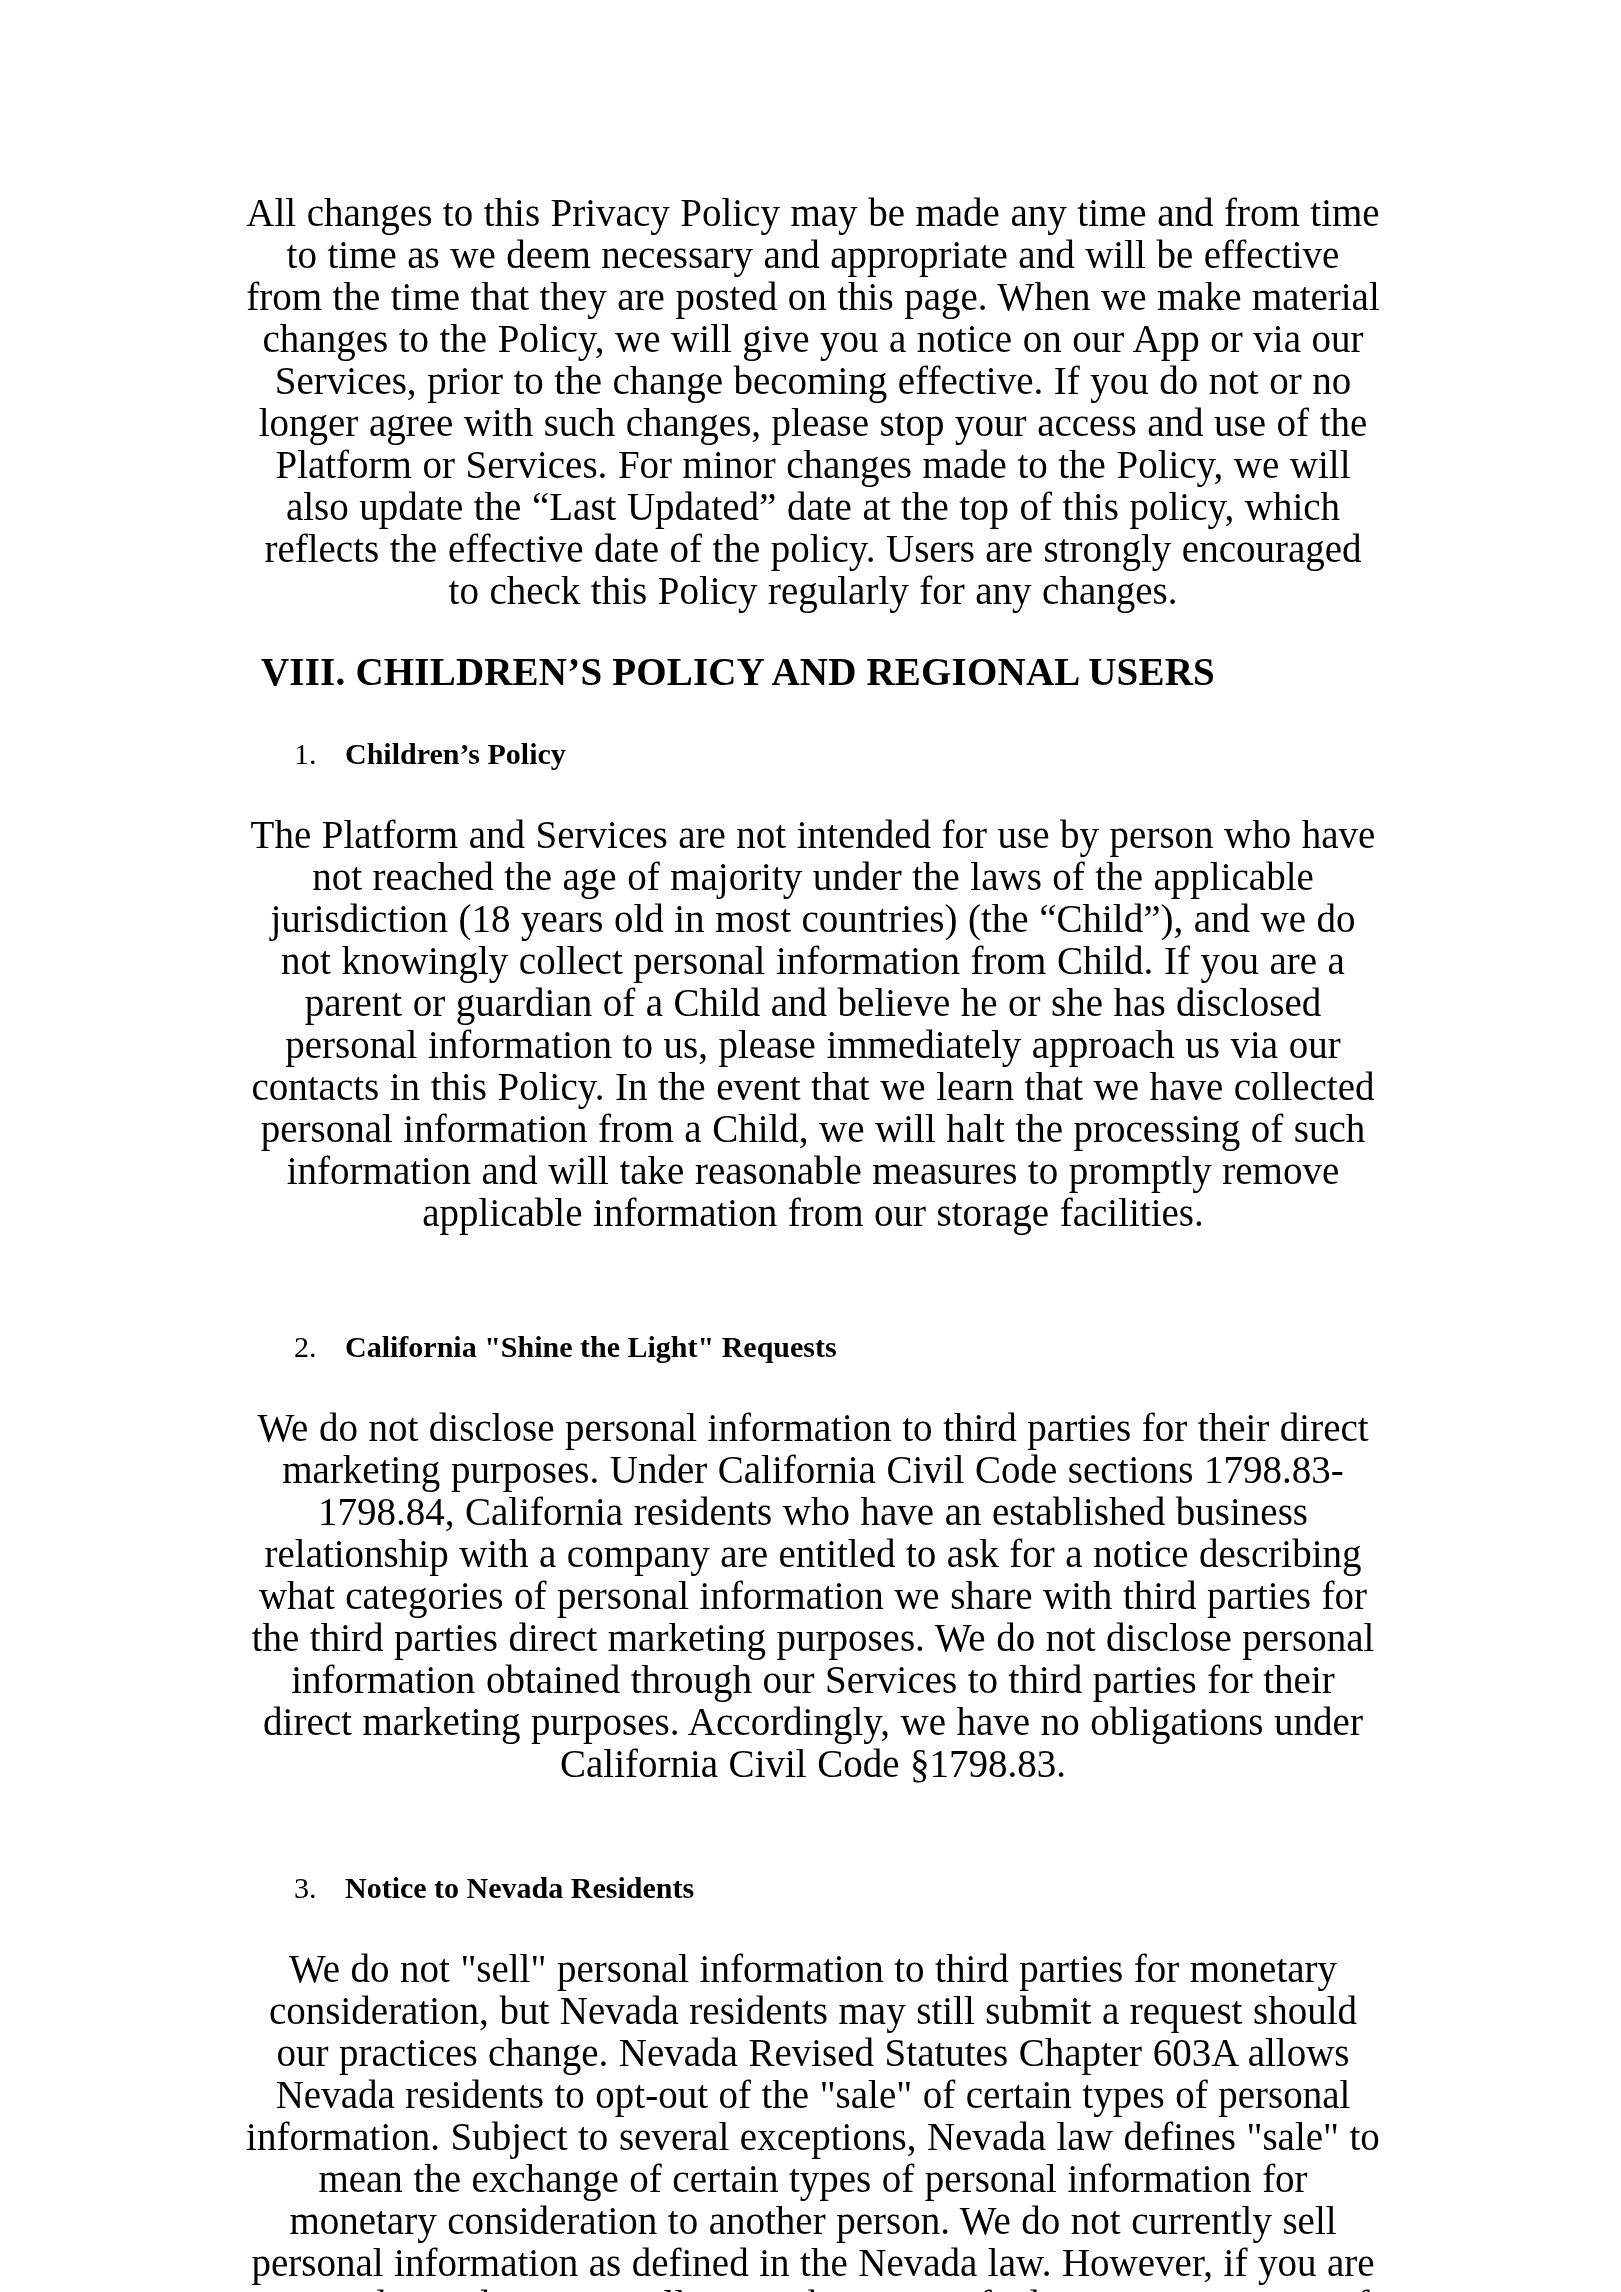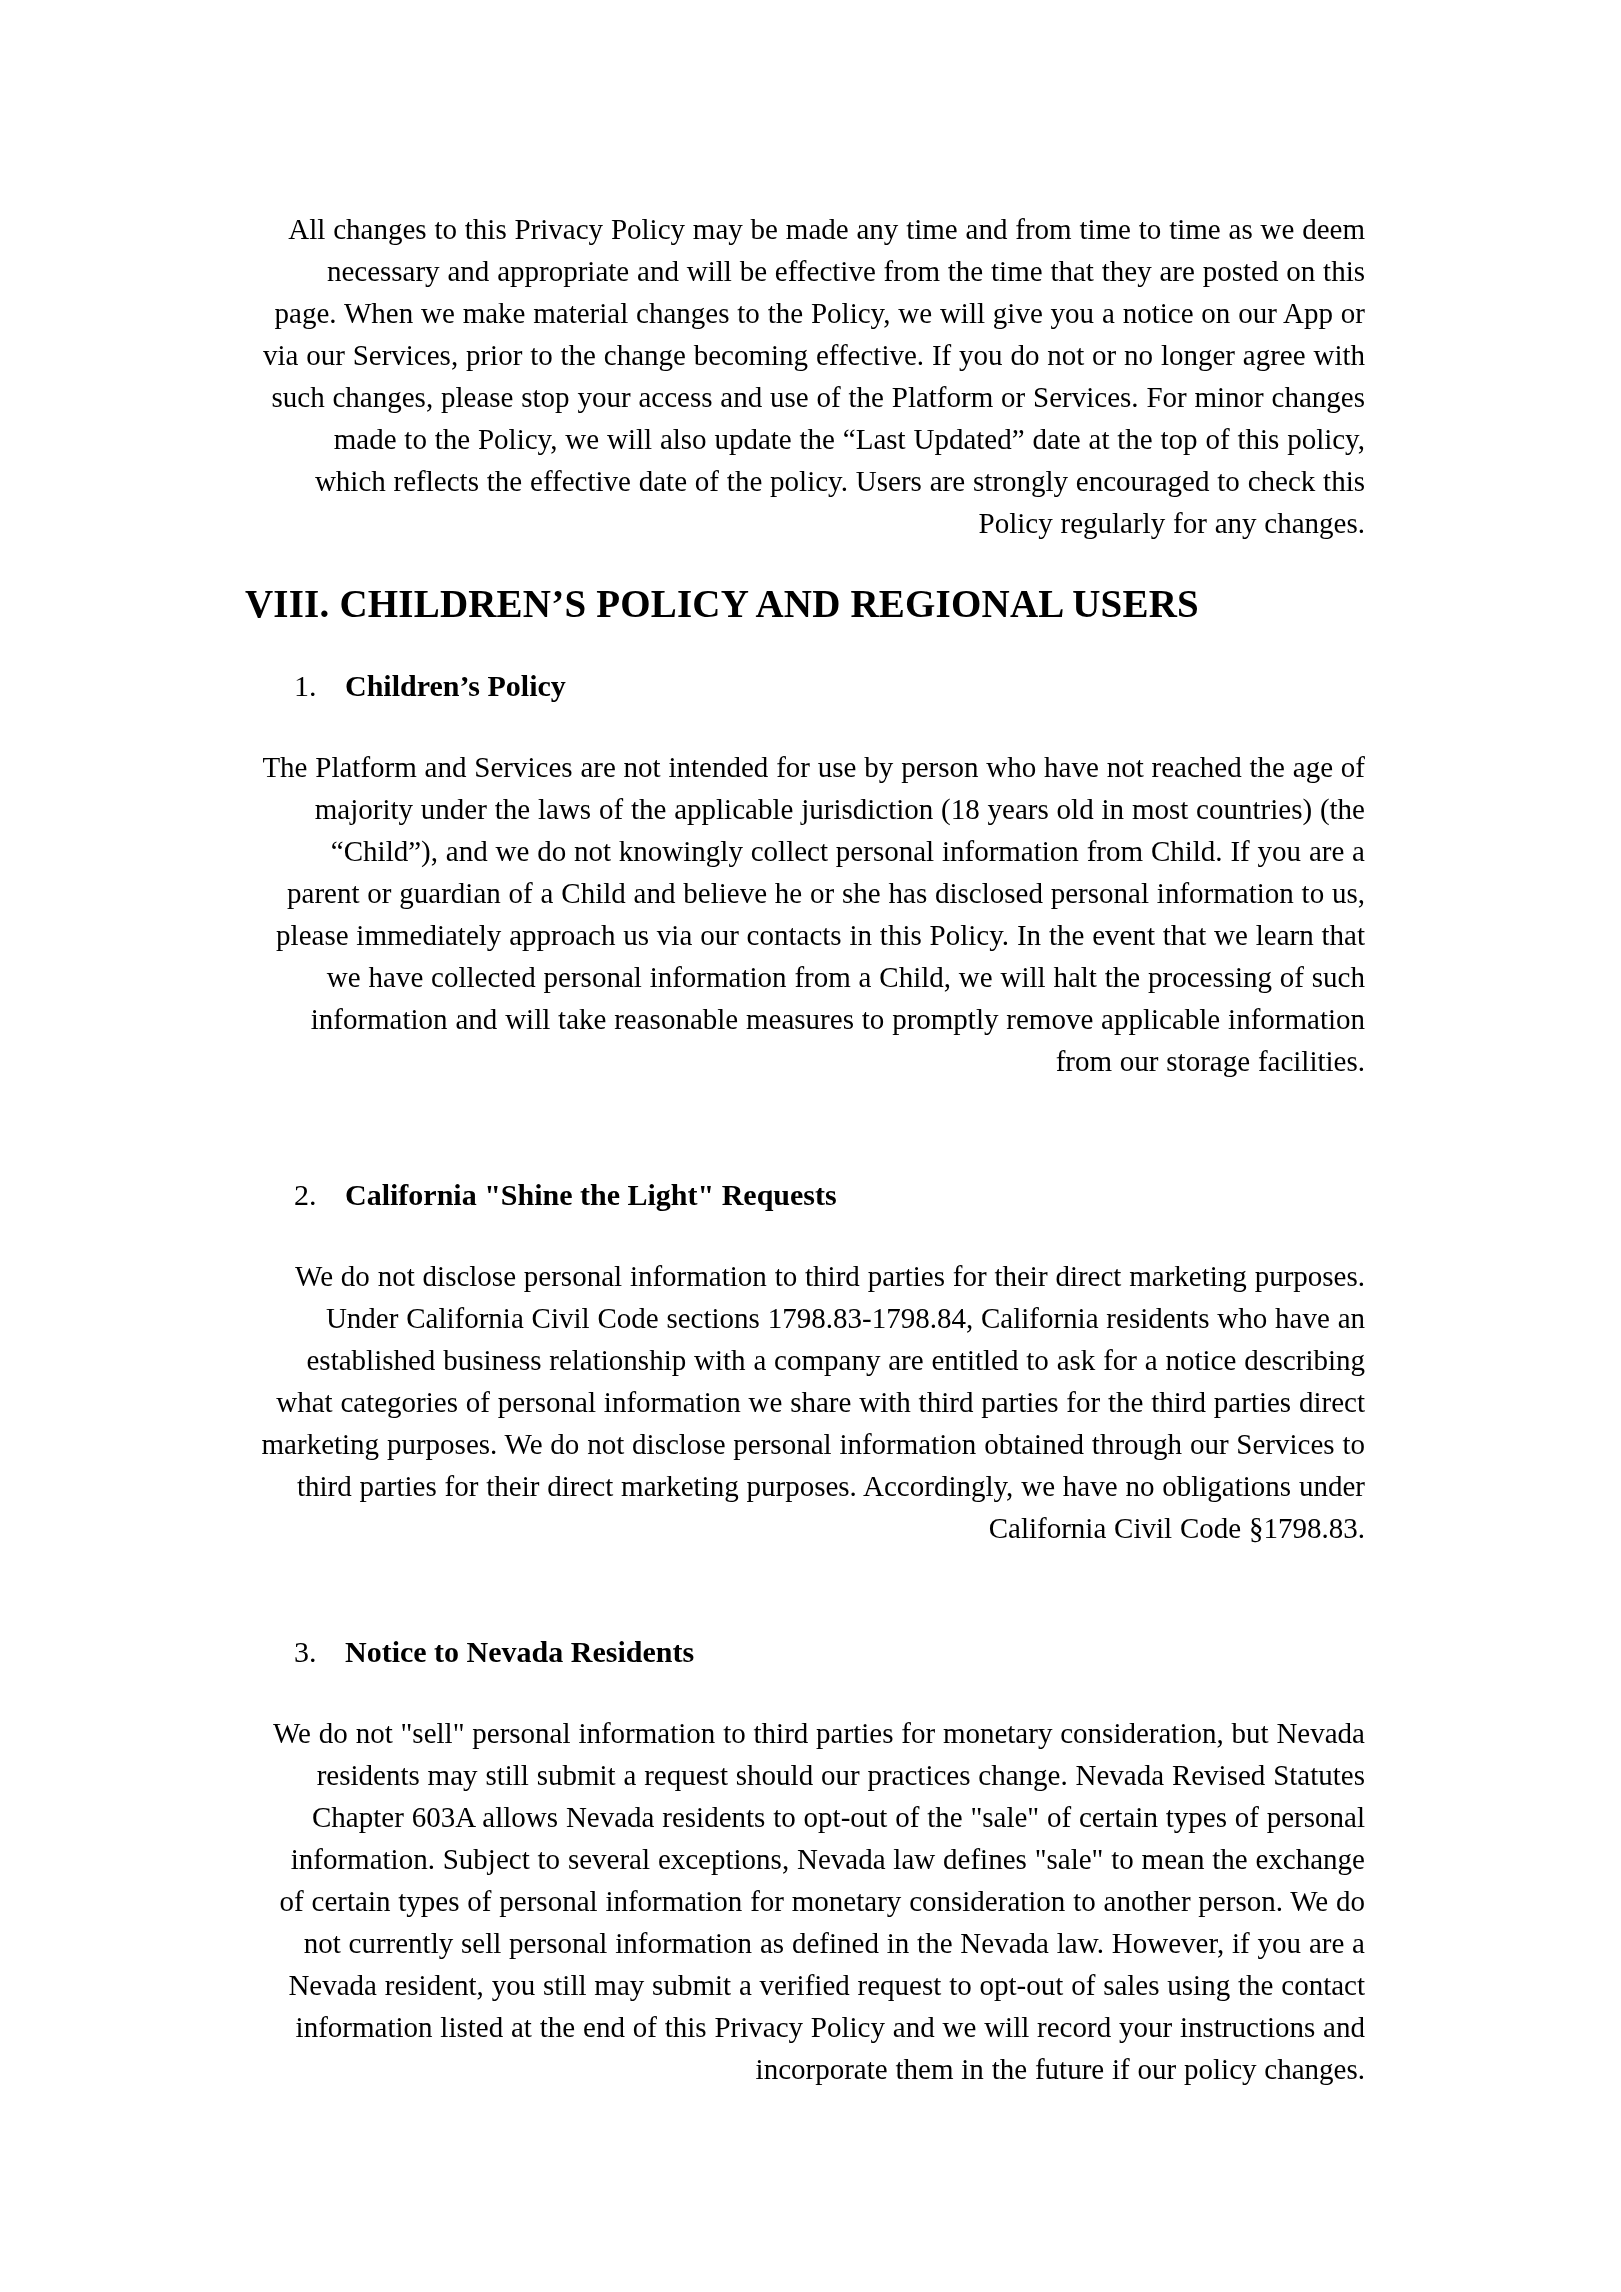--- a/index.html
+++ b/index.html
@@ -12,31 +12,31 @@
     width: 1621px;
     height: 2293px;
     box-sizing: border-box;
     background: #ffffff;
     color: #000000;
     font-family: "Liberation Serif", "DejaVu Serif", serif;
     padding: 192px 240px 0 245px;
     overflow: hidden;
   }
   .body-paragraph {
-    font-size: 29px;
+    font-size: 39px;
     line-height: 42px;
-    margin: 16px;
-    text-align: right;
+    margin: 0;
+    text-align: center;
     word-spacing: 0.02em;
   }
   .section-heading {
     font-size: 39px;
     line-height: 49px;
     font-weight: bold;
-    margin: 35px 0 0 0;
+    margin: 35px 0 0 16px;
     letter-spacing: 0.2px;
   }
   .subsection-heading {
     font-size: 30px;
     line-height: 42px;
     margin: 37px 0 0 0;
     padding-left: 49px;
   }
   .subsection-heading .num {
     font-weight: normal;

